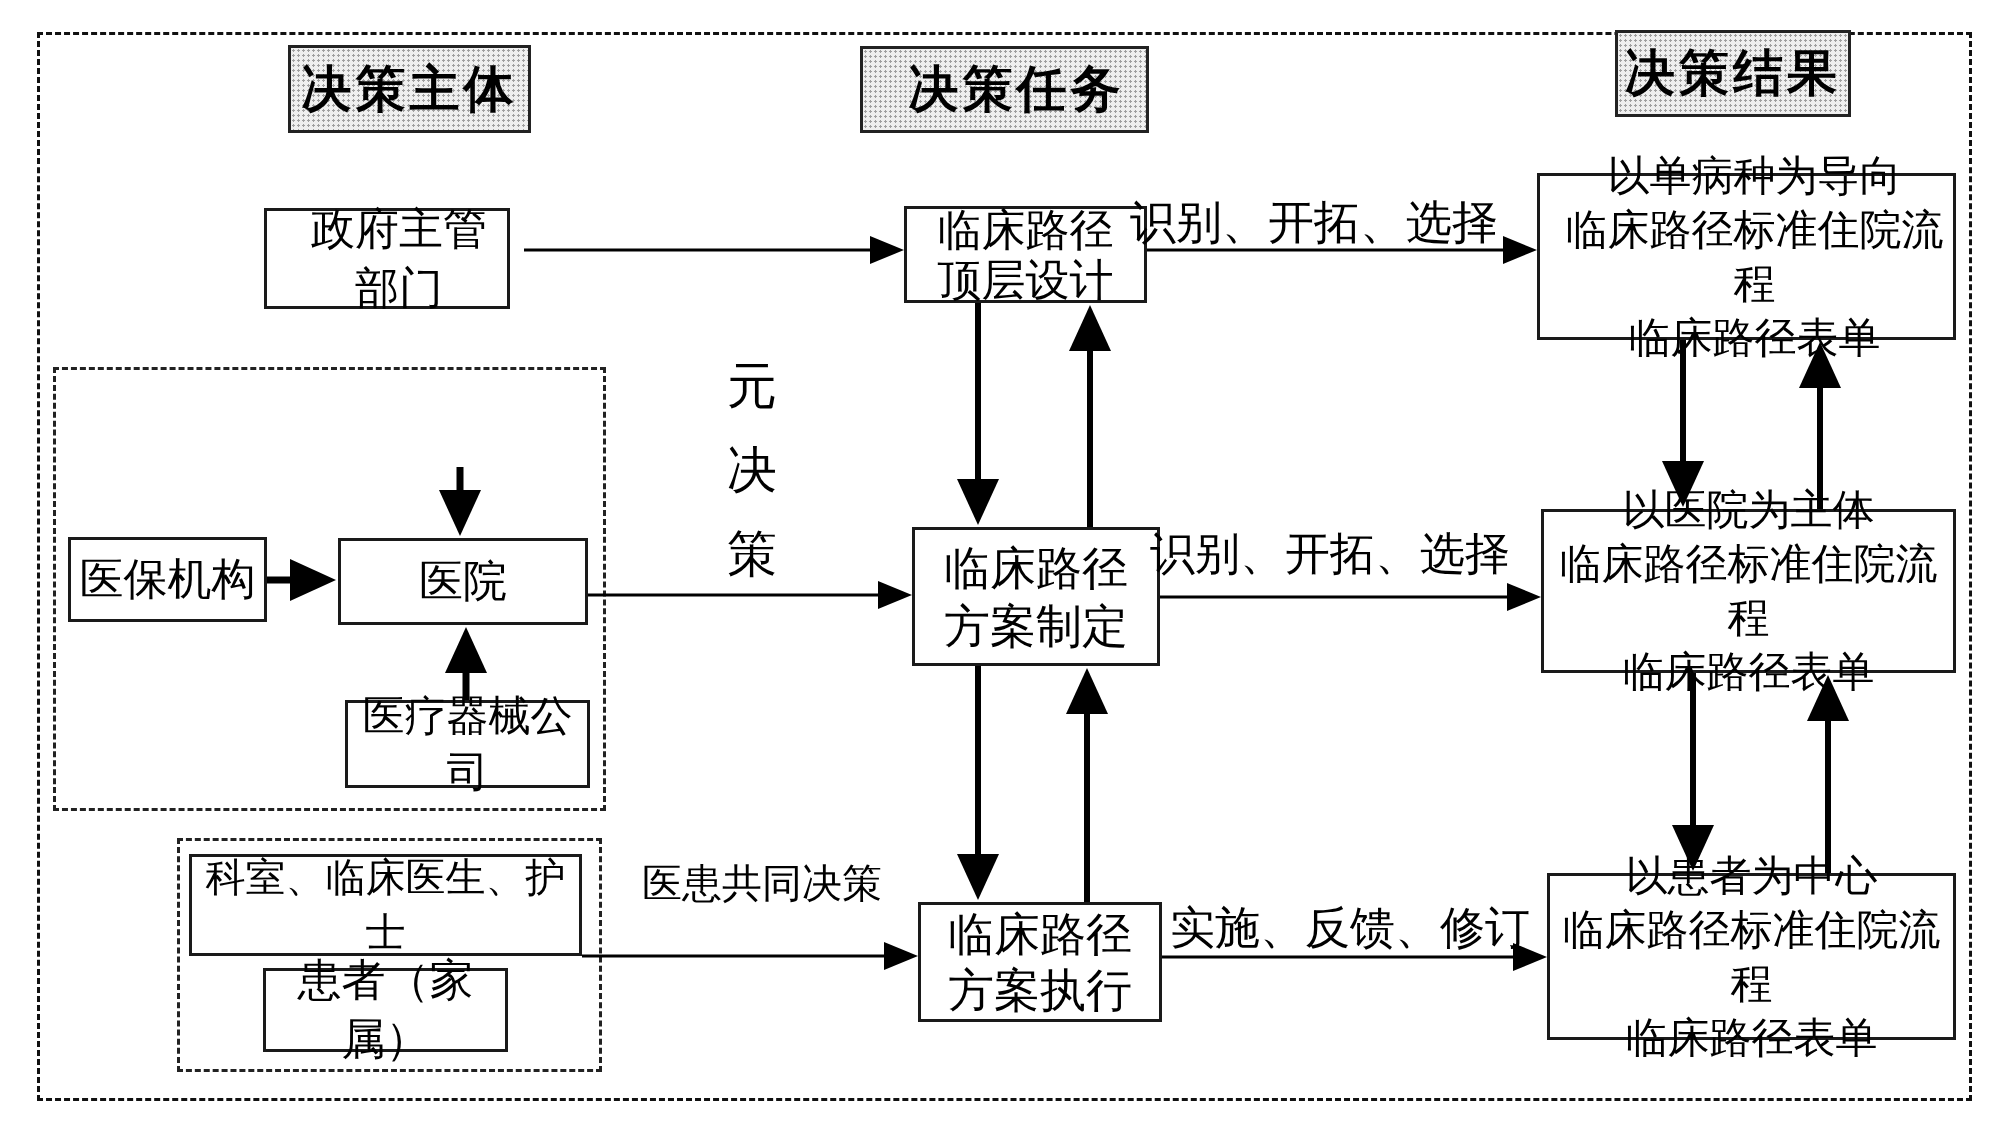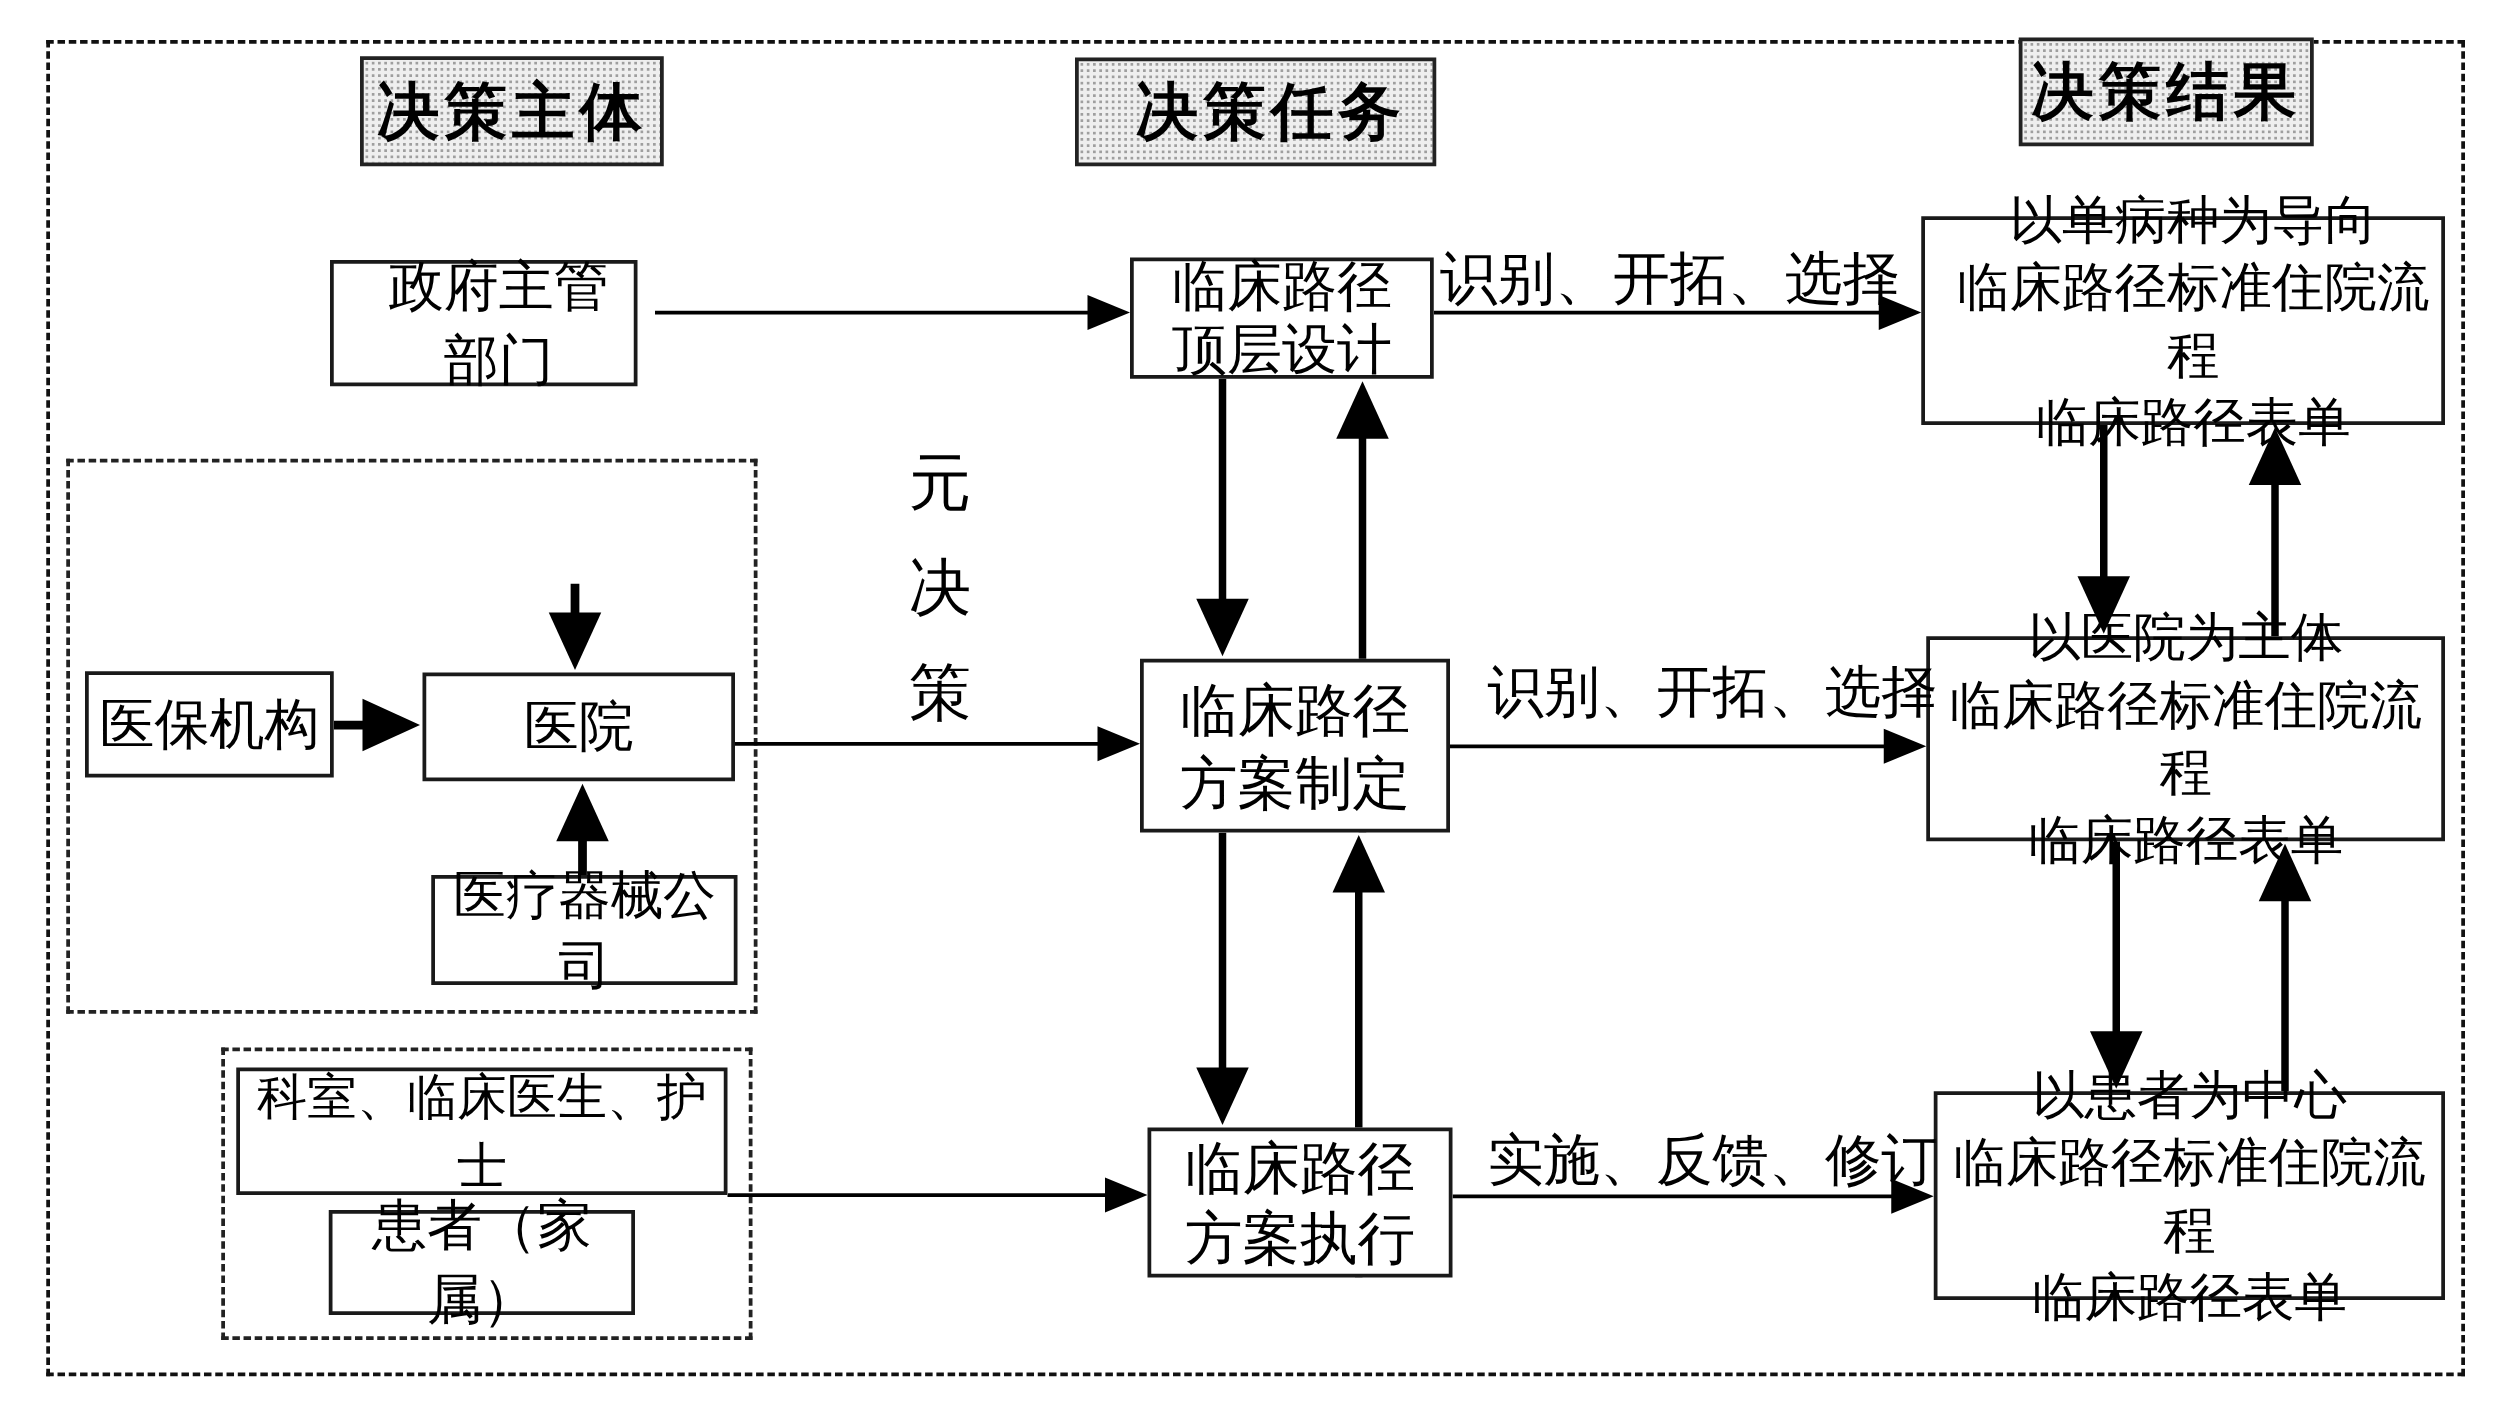--- a/index.html
+++ b/index.html
@@ -44,21 +44,21 @@
   #n-dept{left:189px;top:854px;width:393px;height:102px;font-size:40px;}
   #n-patient{left:263px;top:968px;width:245px;height:84px;font-size:44px;}
   #n-topdesign{left:904px;top:206px;width:243px;height:97px;font-size:44px;line-height:50px;}
   #n-planmake{left:912px;top:527px;width:248px;height:139px;font-size:46px;line-height:58px;}
   #n-planexec{left:918px;top:902px;width:244px;height:120px;font-size:46px;line-height:56px;}
   #n-result1{left:1537px;top:173px;width:419px;height:167px;font-size:42px;line-height:54px;padding-left:16px;}
   #n-result2{left:1541px;top:509px;width:415px;height:164px;font-size:42px;line-height:54px;}
   #n-result3{left:1547px;top:873px;width:409px;height:167px;font-size:42px;line-height:54px;}
   
   .edge-label{
-    text-align:right;white-space:nowrap;z-index:3;font-weight:normal;
+    text-align:left;white-space:nowrap;z-index:3;font-weight:normal;
   }
   #lbl-identify1{left:1130px;top:192px;width:390px;font-size:46px;}
   #lbl-identify2{left:1150px;top:524px;width:400px;font-size:45px;}
   #lbl-implement{left:1170px;top:898px;width:380px;font-size:45px;}
   #lbl-shared{left:642px;top:856px;width:248px;font-size:40px;}
   #lbl-meta{
     left:724px;top:344px;width:56px;font-size:50px;line-height:84px;
     word-break:break-all;white-space:normal;text-align:center;z-index:3;
   }
   svg#wires{left:0;top:0;z-index:1;}
@@ -98,20 +98,21 @@
   <div class="abs node" id="n-result2">以医院为主体
 临床路径标准住院流程
 临床路径表单</div>
   <div class="abs node" id="n-result3">以患者为中心
 临床路径标准住院流程
 临床路径表单</div>
 
   <div class="abs edge-label" id="lbl-identify1">识别、开拓、选择</div>
   <div class="abs edge-label" id="lbl-identify2">识别、开拓、选择</div>
   <div class="abs edge-label" id="lbl-implement">实施、反馈、修订</div>
+  <div class="abs edge-label" id="lbl-shared">医患共同决策</div>
   <div class="abs" id="lbl-meta">元决策</div>
 
   <svg id="wires" class="abs" width="2008" height="1132" viewBox="0 0 2008 1132">
 
     <line x1="524" y1="250" x2="874" y2="250" stroke-width="3"></line>
     <polygon points="904,250 870,236 870,264"></polygon>
 
     <line x1="1147" y1="250" x2="1507" y2="250" stroke-width="3"></line>
     <polygon points="1537,250 1503,236 1503,264"></polygon>
 

